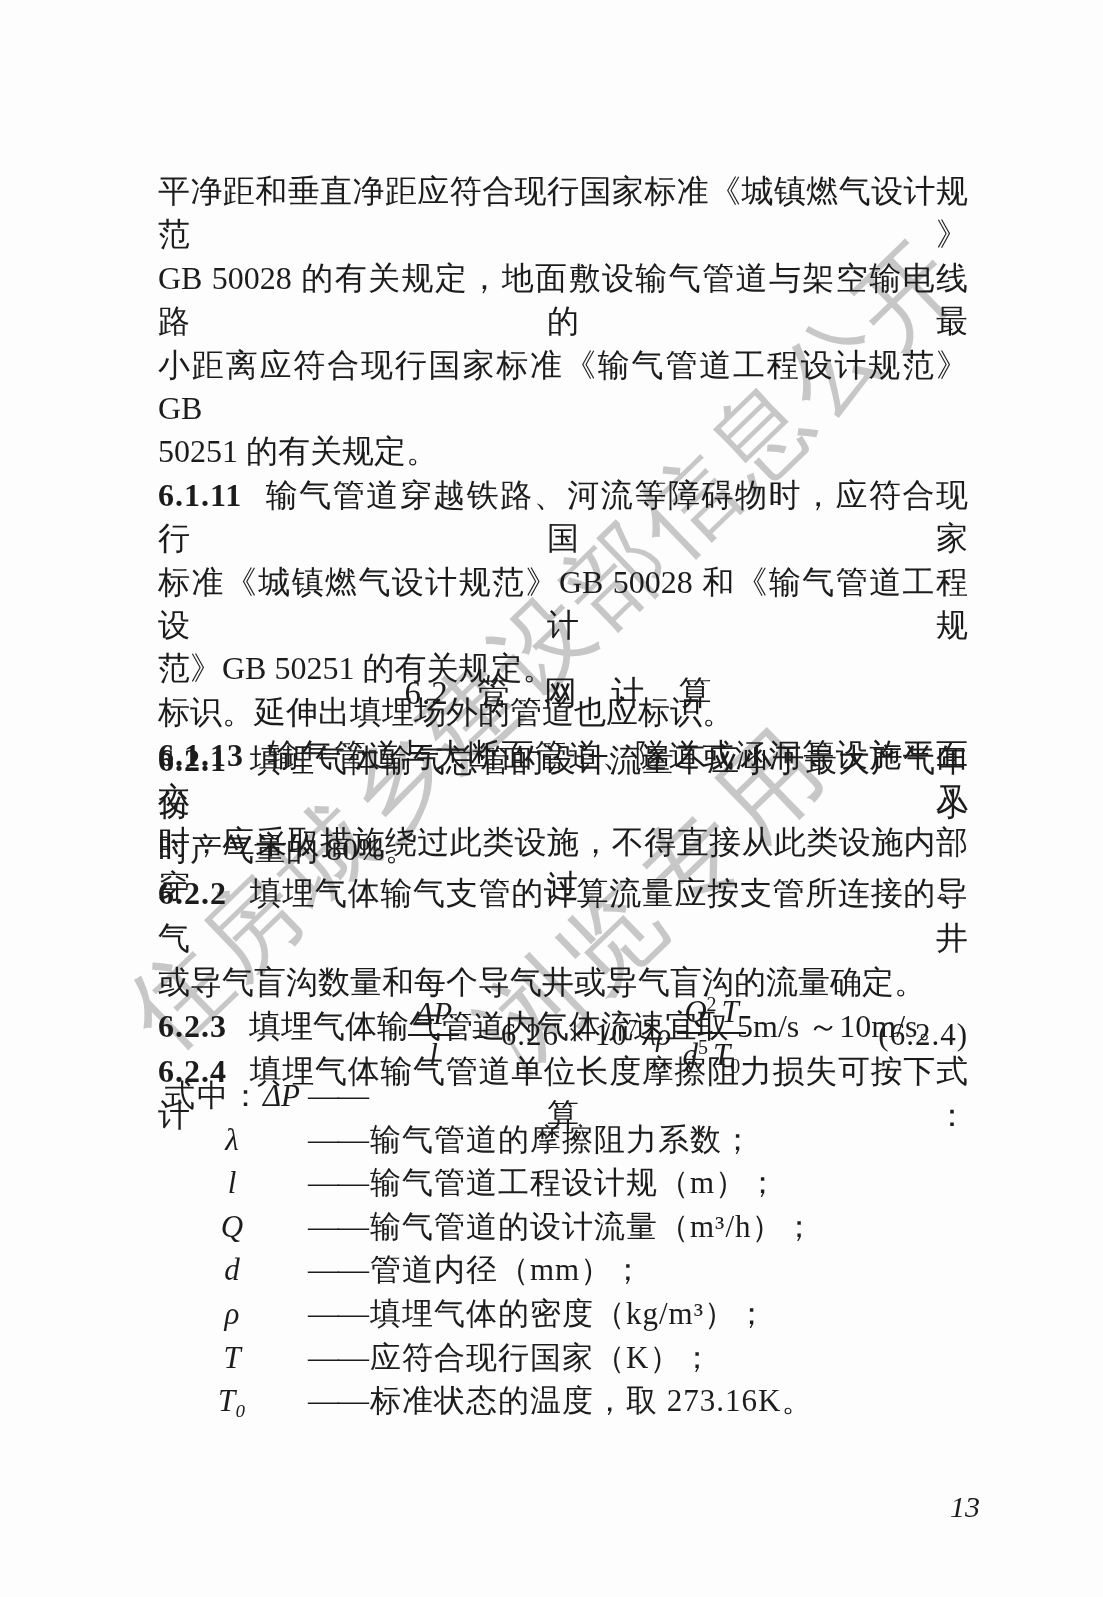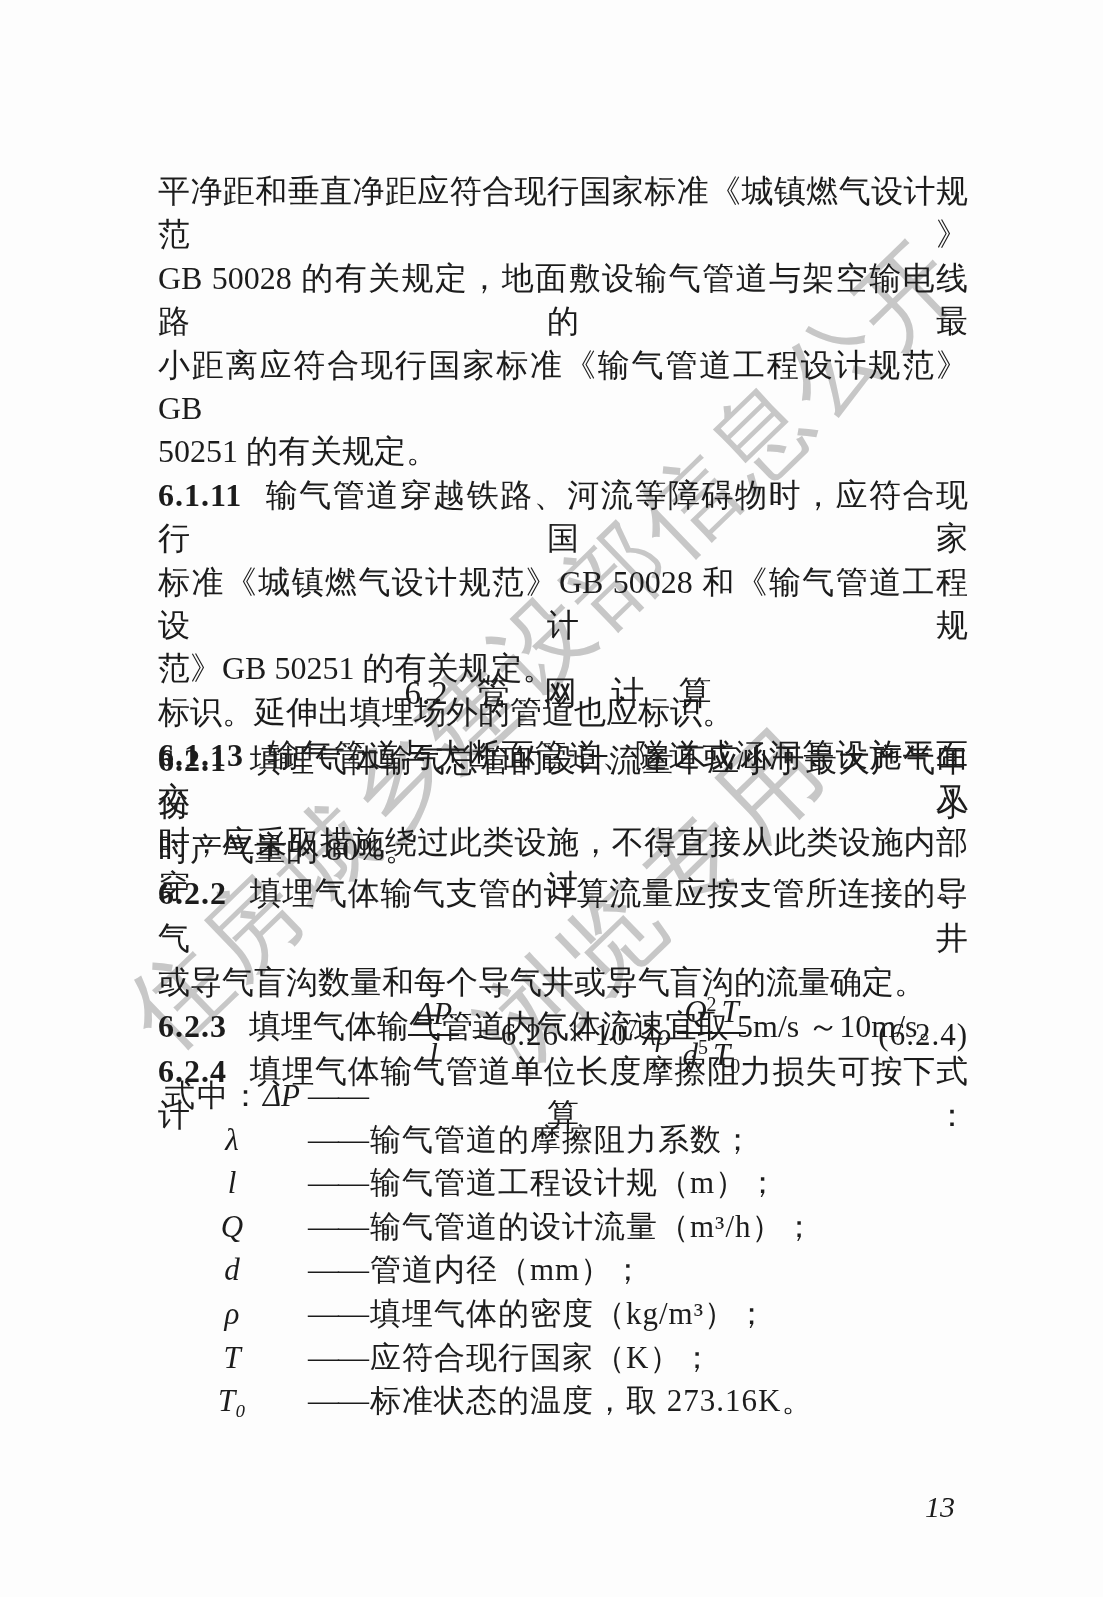--- a/index.html
+++ b/index.html
@@ -82,21 +82,21 @@
     display: flex; justify-content: center; align-items: baseline;
   }
   .def-prefix { font-style: normal; letter-spacing: 2px; }
   .sym-i { font-style: italic; }
   .def-dash { letter-spacing: -1px; margin: 0 2px; flex: 0 0 auto; }
   .def-desc { flex: 1 1 auto; letter-spacing: 1px; }
   
   .page-num {
     position: absolute; left: 900px; top: 1490px; width: 80px;
     z-index: 2;
-    text-align: center; font-size: 30px; font-style: italic;
+    text-align: right; font-size: 30px; font-style: italic;
   }
 </style>
 </head>
 <body>
 
 <div class="page">
 
   <div class="watermark wm1">住房城乡建设部信息公开</div>
   <div class="watermark wm2">浏览专用</div>
 

